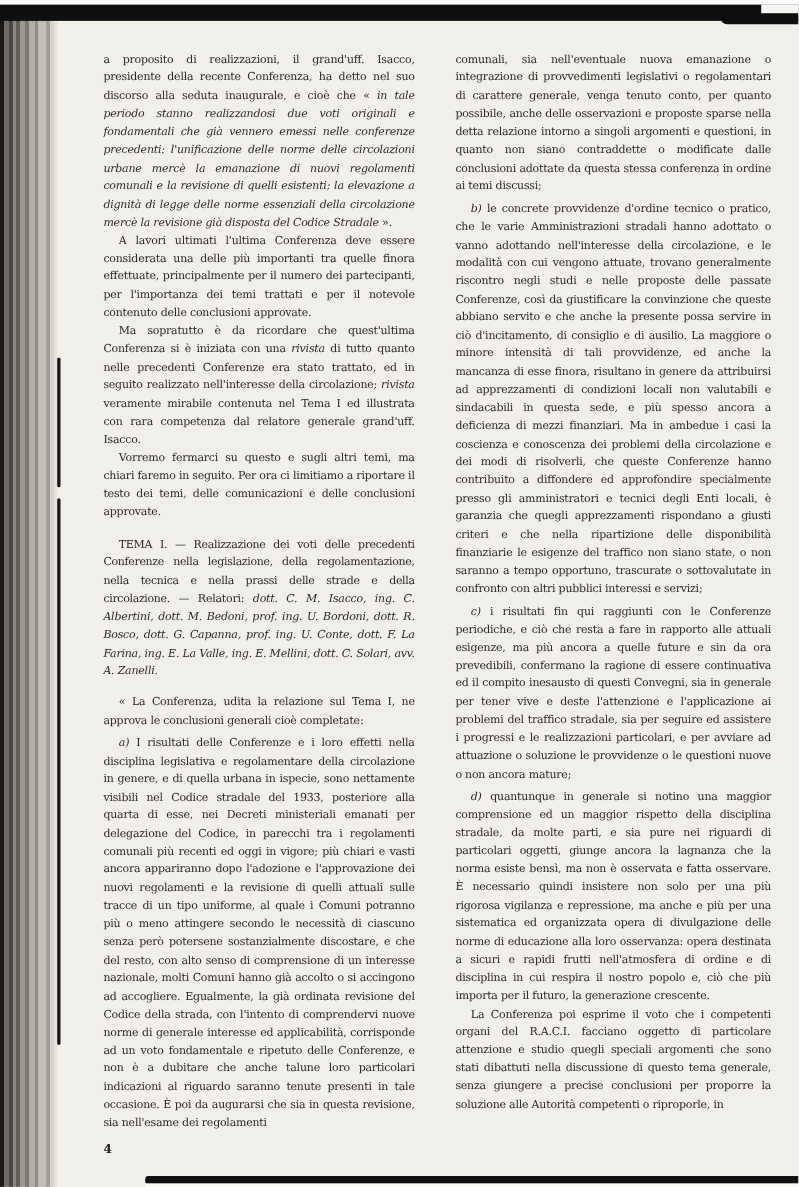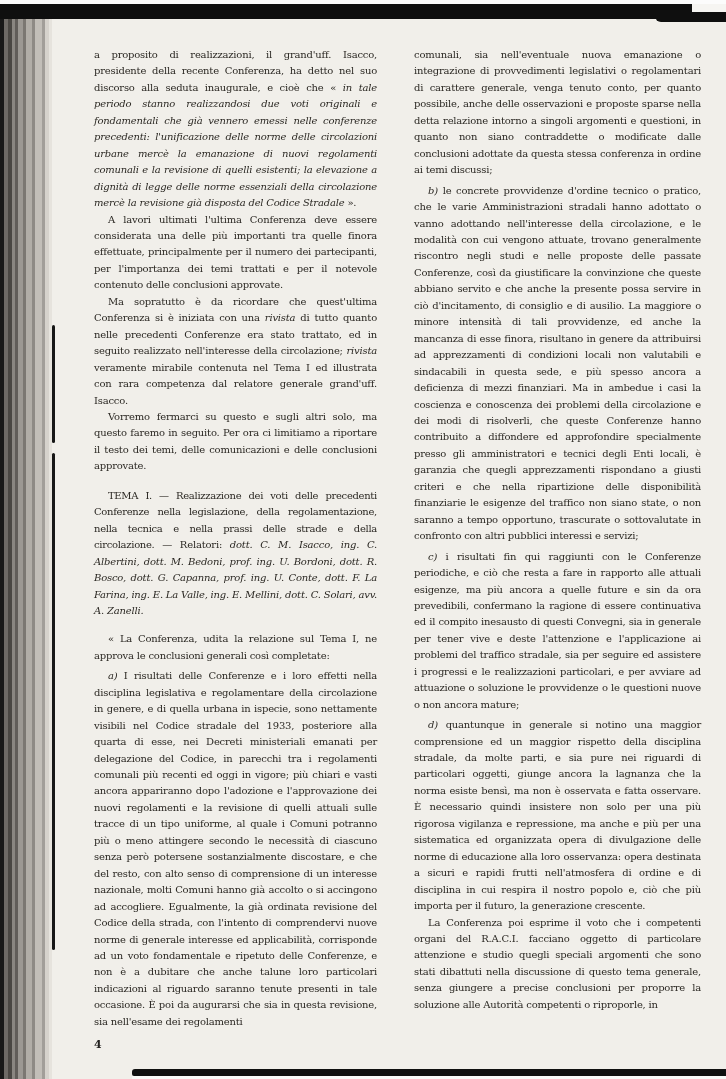--- a/index.html
+++ b/index.html
@@ -57,23 +57,23 @@
   <div class="left-page-edges"></div>
   <div class="fold-shadow-a"></div>
   <div class="fold-shadow-b"></div>
   <div class="bottom-black-band"></div>
   <div class="bottom-white-strip"></div>
 
   <div id="col-left" class="col" lang="it">
       <p class="para first"><span class="r-n">a proposito di realizzazioni, il grand'uff. Isacco, presidente della recente Conferenza, ha detto nel suo discorso alla seduta inaugurale, e cioè che « </span><span class="r-i">in tale periodo stanno realizzandosi due voti originali e fondamentali che già vennero emessi nelle conferenze precedenti: l'unificazione delle norme delle circolazioni urbane mercè la emanazione di nuovi regolamenti comunali e la revisione di quelli esistenti; la elevazione a dignità di legge delle norme essenziali della circolazione mercè la revisione già disposta del Codice Stradale</span><span class="r-n"> ».</span></p>
       <p class="para indent"><span class="r-n">A lavori ultimati l'ultima Conferenza deve essere considerata una delle più importanti tra quelle finora effettuate, principalmente per il numero dei partecipanti, per l'importanza dei temi trattati e per il notevole contenuto delle conclusioni approvate.</span></p>
       <p class="para indent"><span class="r-n">Ma sopratutto è da ricordare che quest'ultima Conferenza si è iniziata con una </span><span class="r-i">rivista</span><span class="r-n"> di tutto quanto nelle precedenti Conferenze era stato trattato, ed in seguito realizzato nell'interesse della circolazione; </span><span class="r-i">rivista</span><span class="r-n"> veramente mirabile contenuta nel Tema I ed illustrata con rara competenza dal relatore generale grand'uff. Isacco.</span></p>
-      <p class="para indent"><span class="r-n">Vorremo fermarci su questo e sugli altri solo, ma questo faremo in seguito. Per ora ci limitiamo a riportare il testo dei temi, delle comunicazioni e delle conclusioni approvate.</span></p>
+      <p class="para indent"><span class="r-n">Vorremo fermarci su questo e sugli altri temi, ma chiari faremo in seguito. Per ora ci limitiamo a riportare il testo dei temi, delle comunicazioni e delle conclusioni approvate.</span></p>
       <p class="para indent heading"><span class="r-b">TEMA I. — Realizzazione dei voti delle precedenti Conferenze nella legislazione, della regolamentazione, nella tecnica e nella prassi delle strade e della circolazione.</span><span class="r-n"> — Relatori: </span><span class="r-i">dott. C. M. Isacco, ing. C. Albertini, dott. M. Bedoni, prof. ing. U. Bordoni, dott. R. Bosco, dott. G. Capanna, prof. ing. U. Conte, dott. F. La Farina, ing. E. La Valle, ing. E. Mellini, dott. C. Solari, avv. A. Zanelli.</span></p>
-      <p class="para indent spaced"><span class="r-n">« La Conferenza, udita la relazione sul Tema I, ne approva le conclusioni generali così completate:</span></p>
+      <p class="para indent spaced"><span class="r-n">« La Conferenza, udita la relazione sul Tema I, ne approva le conclusioni generali cioè completate:</span></p>
       <p class="para indent item"><span class="r-i">a)</span><span class="r-n"> I risultati delle Conferenze e i loro effetti nella disciplina legislativa e regolamentare della circolazione in genere, e di quella urbana in ispecie, sono nettamente visibili nel Codice stradale del 1933, posteriore alla quarta di esse, nei Decreti ministeriali emanati per delegazione del Codice, in parecchi tra i regolamenti comunali più recenti ed oggi in vigore; più chiari e vasti ancora appariranno dopo l'adozione e l'approvazione dei nuovi regolamenti e la revisione di quelli attuali sulle tracce di un tipo uniforme, al quale i Comuni potranno più o meno attingere secondo le necessità di ciascuno senza però potersene sostanzialmente discostare, e che del resto, con alto senso di comprensione di un interesse nazionale, molti Comuni hanno già accolto o si accingono ad accogliere. Egualmente, la già ordinata revisione del Codice della strada, con l'intento di comprendervi nuove norme di generale interesse ed applicabilità, corrisponde ad un voto fondamentale e ripetuto delle Conferenze, e non è a dubitare che anche talune loro particolari indicazioni al riguardo saranno tenute presenti in tale occasione. È poi da augurarsi che sia in questa revisione, sia nell'esame dei regolamenti</span></p>
     </div>
   <div id="col-right" class="col" lang="it">
       <p class="para first"><span class="r-n">comunali, sia nell'eventuale nuova emanazione o integrazione di provvedimenti legislativi o regolamentari di carattere generale, venga tenuto conto, per quanto possibile, anche delle osservazioni e proposte sparse nella detta relazione intorno a singoli argomenti e questioni, in quanto non siano contraddette o modificate dalle conclusioni adottate da questa stessa conferenza in ordine ai temi discussi;</span></p>
       <p class="para indent item"><span class="r-i">b)</span><span class="r-n"> le concrete provvidenze d'ordine tecnico o pratico, che le varie Amministrazioni stradali hanno adottato o vanno adottando nell'interesse della circolazione, e le modalità con cui vengono attuate, trovano generalmente riscontro negli studi e nelle proposte delle passate Conferenze, così da giustificare la convinzione che queste abbiano servito e che anche la presente possa servire in ciò d'incitamento, di consiglio e di ausilio. La maggiore o minore intensità di tali provvidenze, ed anche la mancanza di esse finora, risultano in genere da attribuirsi ad apprezzamenti di condizioni locali non valutabili e sindacabili in questa sede, e più spesso ancora a deficienza di mezzi finanziari. Ma in ambedue i casi la coscienza e conoscenza dei problemi della circolazione e dei modi di risolverli, che queste Conferenze hanno contribuito a diffondere ed approfondire specialmente presso gli amministratori e tecnici degli Enti locali, è garanzia che quegli apprezzamenti rispondano a giusti criteri e che nella ripartizione delle disponibilità finanziarie le esigenze del traffico non siano state, o non saranno a tempo opportuno, trascurate o sottovalutate in confronto con altri pubblici interessi e servizi;</span></p>
       <p class="para indent item"><span class="r-i">c)</span><span class="r-n"> i risultati fin qui raggiunti con le Conferenze periodiche, e ciò che resta a fare in rapporto alle attuali esigenze, ma più ancora a quelle future e sin da ora prevedibili, confermano la ragione di essere continuativa ed il compito inesausto di questi Convegni, sia in generale per tener vive e deste l'attenzione e l'applicazione ai problemi del traffico stradale, sia per seguire ed assistere i progressi e le realizzazioni particolari, e per avviare ad attuazione o soluzione le provvidenze o le questioni nuove o non ancora mature;</span></p>
       <p class="para indent item"><span class="r-i">d)</span><span class="r-n"> quantunque in generale si notino una maggior comprensione ed un maggior rispetto della disciplina stradale, da molte parti, e sia pure nei riguardi di particolari oggetti, giunge ancora la lagnanza che la norma esiste bensì, ma non è osservata e fatta osservare. È necessario quindi insistere non solo per una più rigorosa vigilanza e repressione, ma anche e più per una sistematica ed organizzata opera di divulgazione delle norme di educazione alla loro osservanza: opera destinata a sicuri e rapidi frutti nell'atmosfera di ordine e di disciplina in cui respira il nostro popolo e, ciò che più importa per il futuro, la generazione crescente.</span></p>
       <p class="para indent"><span class="r-n">La Conferenza poi esprime il voto che i competenti organi del R.A.C.I. facciano oggetto di particolare attenzione e studio quegli speciali argomenti che sono stati dibattuti nella discussione di questo tema generale, senza giungere a precise conclusioni per proporre la soluzione alle Autorità competenti o riproporle, in</span></p>
     </div>
 

